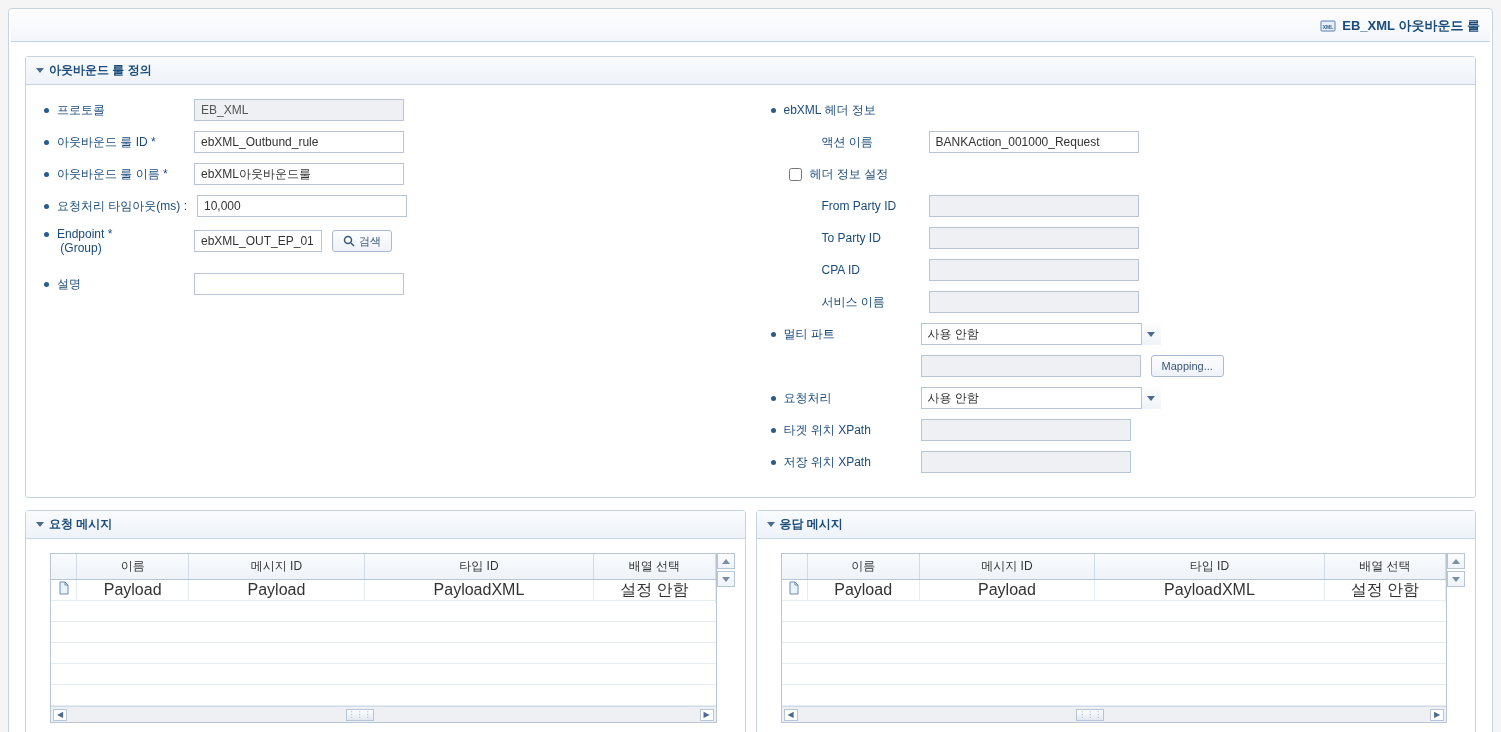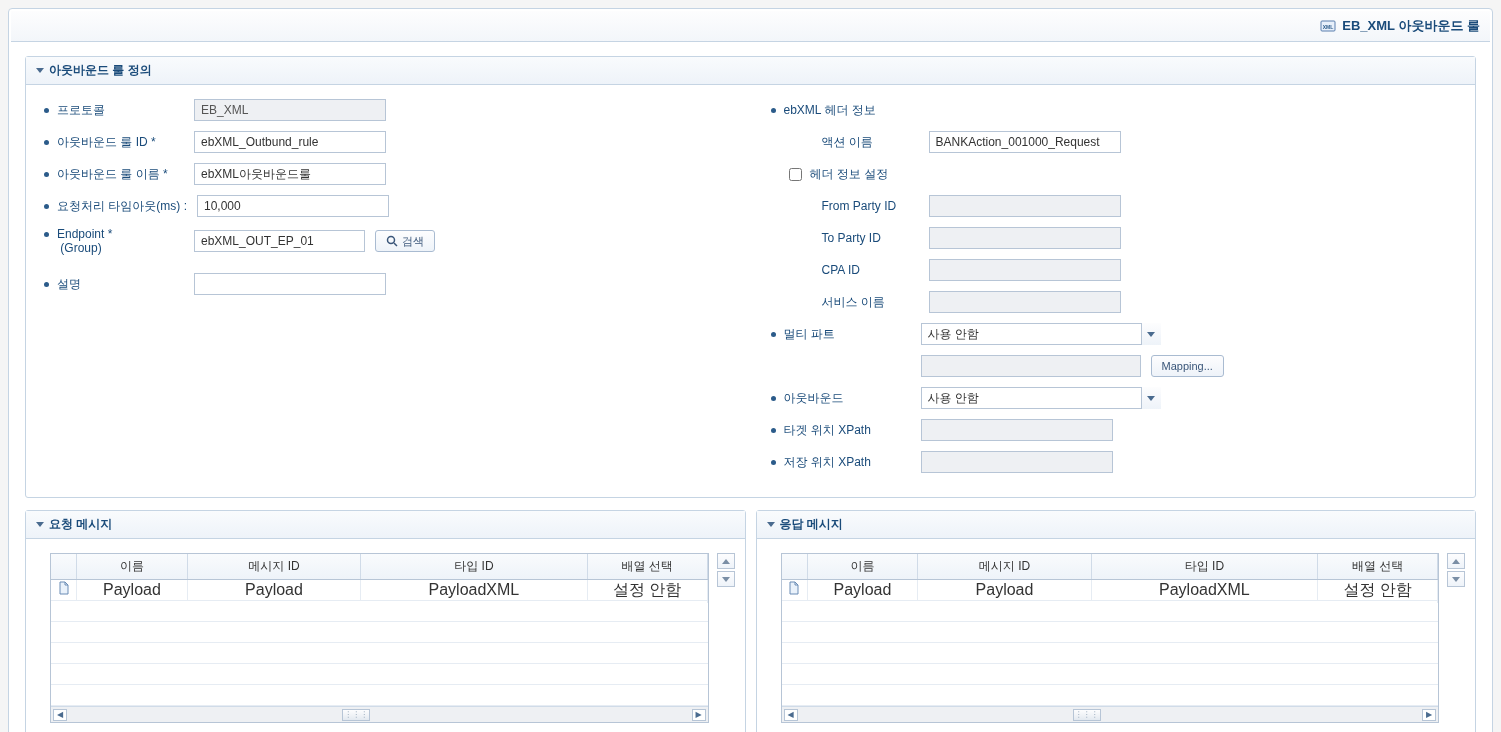--- a/index.html
+++ b/index.html
@@ -88,21 +88,21 @@
   flex-shrink: 0;
 }
 .indent-spacer { width: 13px; flex-shrink:0; }
 input[type="text"], .text-input {
   height: 22px;
   border: 1px solid #b7c5d6;
   padding: 0 6px;
   font-size: 12px;
   color: #333;
   background: #fff;
-  width: 192px;
+  width: 210px;
 }
 .text-input[disabled], .text-input.disabled, input[disabled] {
   background: #eef0f3;
   color: #555;
 }
 .btn {
   height: 22px;
   border: 1px solid #a9bbd1;
   background: linear-gradient(#fdfdfe, #eef3f9);
   border-radius: 3px;
@@ -136,21 +136,21 @@
   border-left:4px solid transparent;
   border-right:4px solid transparent;
   border-top:5px solid #4a6b8f;
 }
 .chk {
   width: 13px; height: 13px;
 }
 .msg-panels { display: flex; gap: 10px; }
 .msg-panel { flex: 1; }
 .msg-table-wrap {
-  display:flex; gap:8px;
+  display:flex; gap:0;
   padding: 14px 10px 6px 24px;
 }
 .table-container {
   flex:1;
   border: 1px solid #b7c5d6;
   background:#fff;
   display:flex; flex-direction:column;
   height: 170px;
 }
 .grid-header {
@@ -296,21 +296,21 @@
               <input class="text-input" type="text" value="10,000" style="">
             </div>
             <div class="form-row" style="margin-top:2px;">
               <span class="form-label" style="align-items:flex-start;">
                 <span class="bullet" style="margin-top:5px;"></span>
                 <span>
                   <span>Endpoint *</span><br>
                   &nbsp;<span>(Group)</span>
                 </span>
               </span>
-              <input class="text-input" type="text" style="width: 171px;" value="ebXML_OUT_EP_01">
+              <input class="text-input" type="text" style="width: 128px;" value="ebXML_OUT_EP_01">
               <button class="btn">
                 <svg class="search-icon" viewBox="0 0 12 12">
                     <circle cx="5" cy="5" r="3.5" fill="none" stroke="#3a5679" stroke-width="1.5"></circle>
                     <line x1="8" y1="8" x2="11" y2="11" stroke="#3a5679" stroke-width="1.5"></line>
                   </svg>
                 <span>검색</span>
               </button>
             </div>
             <div class="form-row" style="margin-top:18px;">
               <span class="form-label">
@@ -382,21 +382,21 @@
             <div class="form-row">
               <span class="form-label"></span>
               <input class="text-input" type="text" disabled="" style="width: 220px;">
               <button class="btn">
                   <span>Mapping...</span>
                 </button>
             </div>
             <div class="form-row">
               <span class="form-label">
                   <span class="bullet"></span>
-                  <span>아웃바운드</span>
+                  <span>요청처리</span>
                 </span>
               <div class="select">
                 <input class="text-input select-input" type="text" readonly="" value="사용 안함" style="">
                 <span class="select-arrow"></span>
               </div>
             </div>
             <div class="form-row">
               <span class="form-label">
                   <span class="bullet"></span>
                   <span>타겟 위치 XPath</span>

